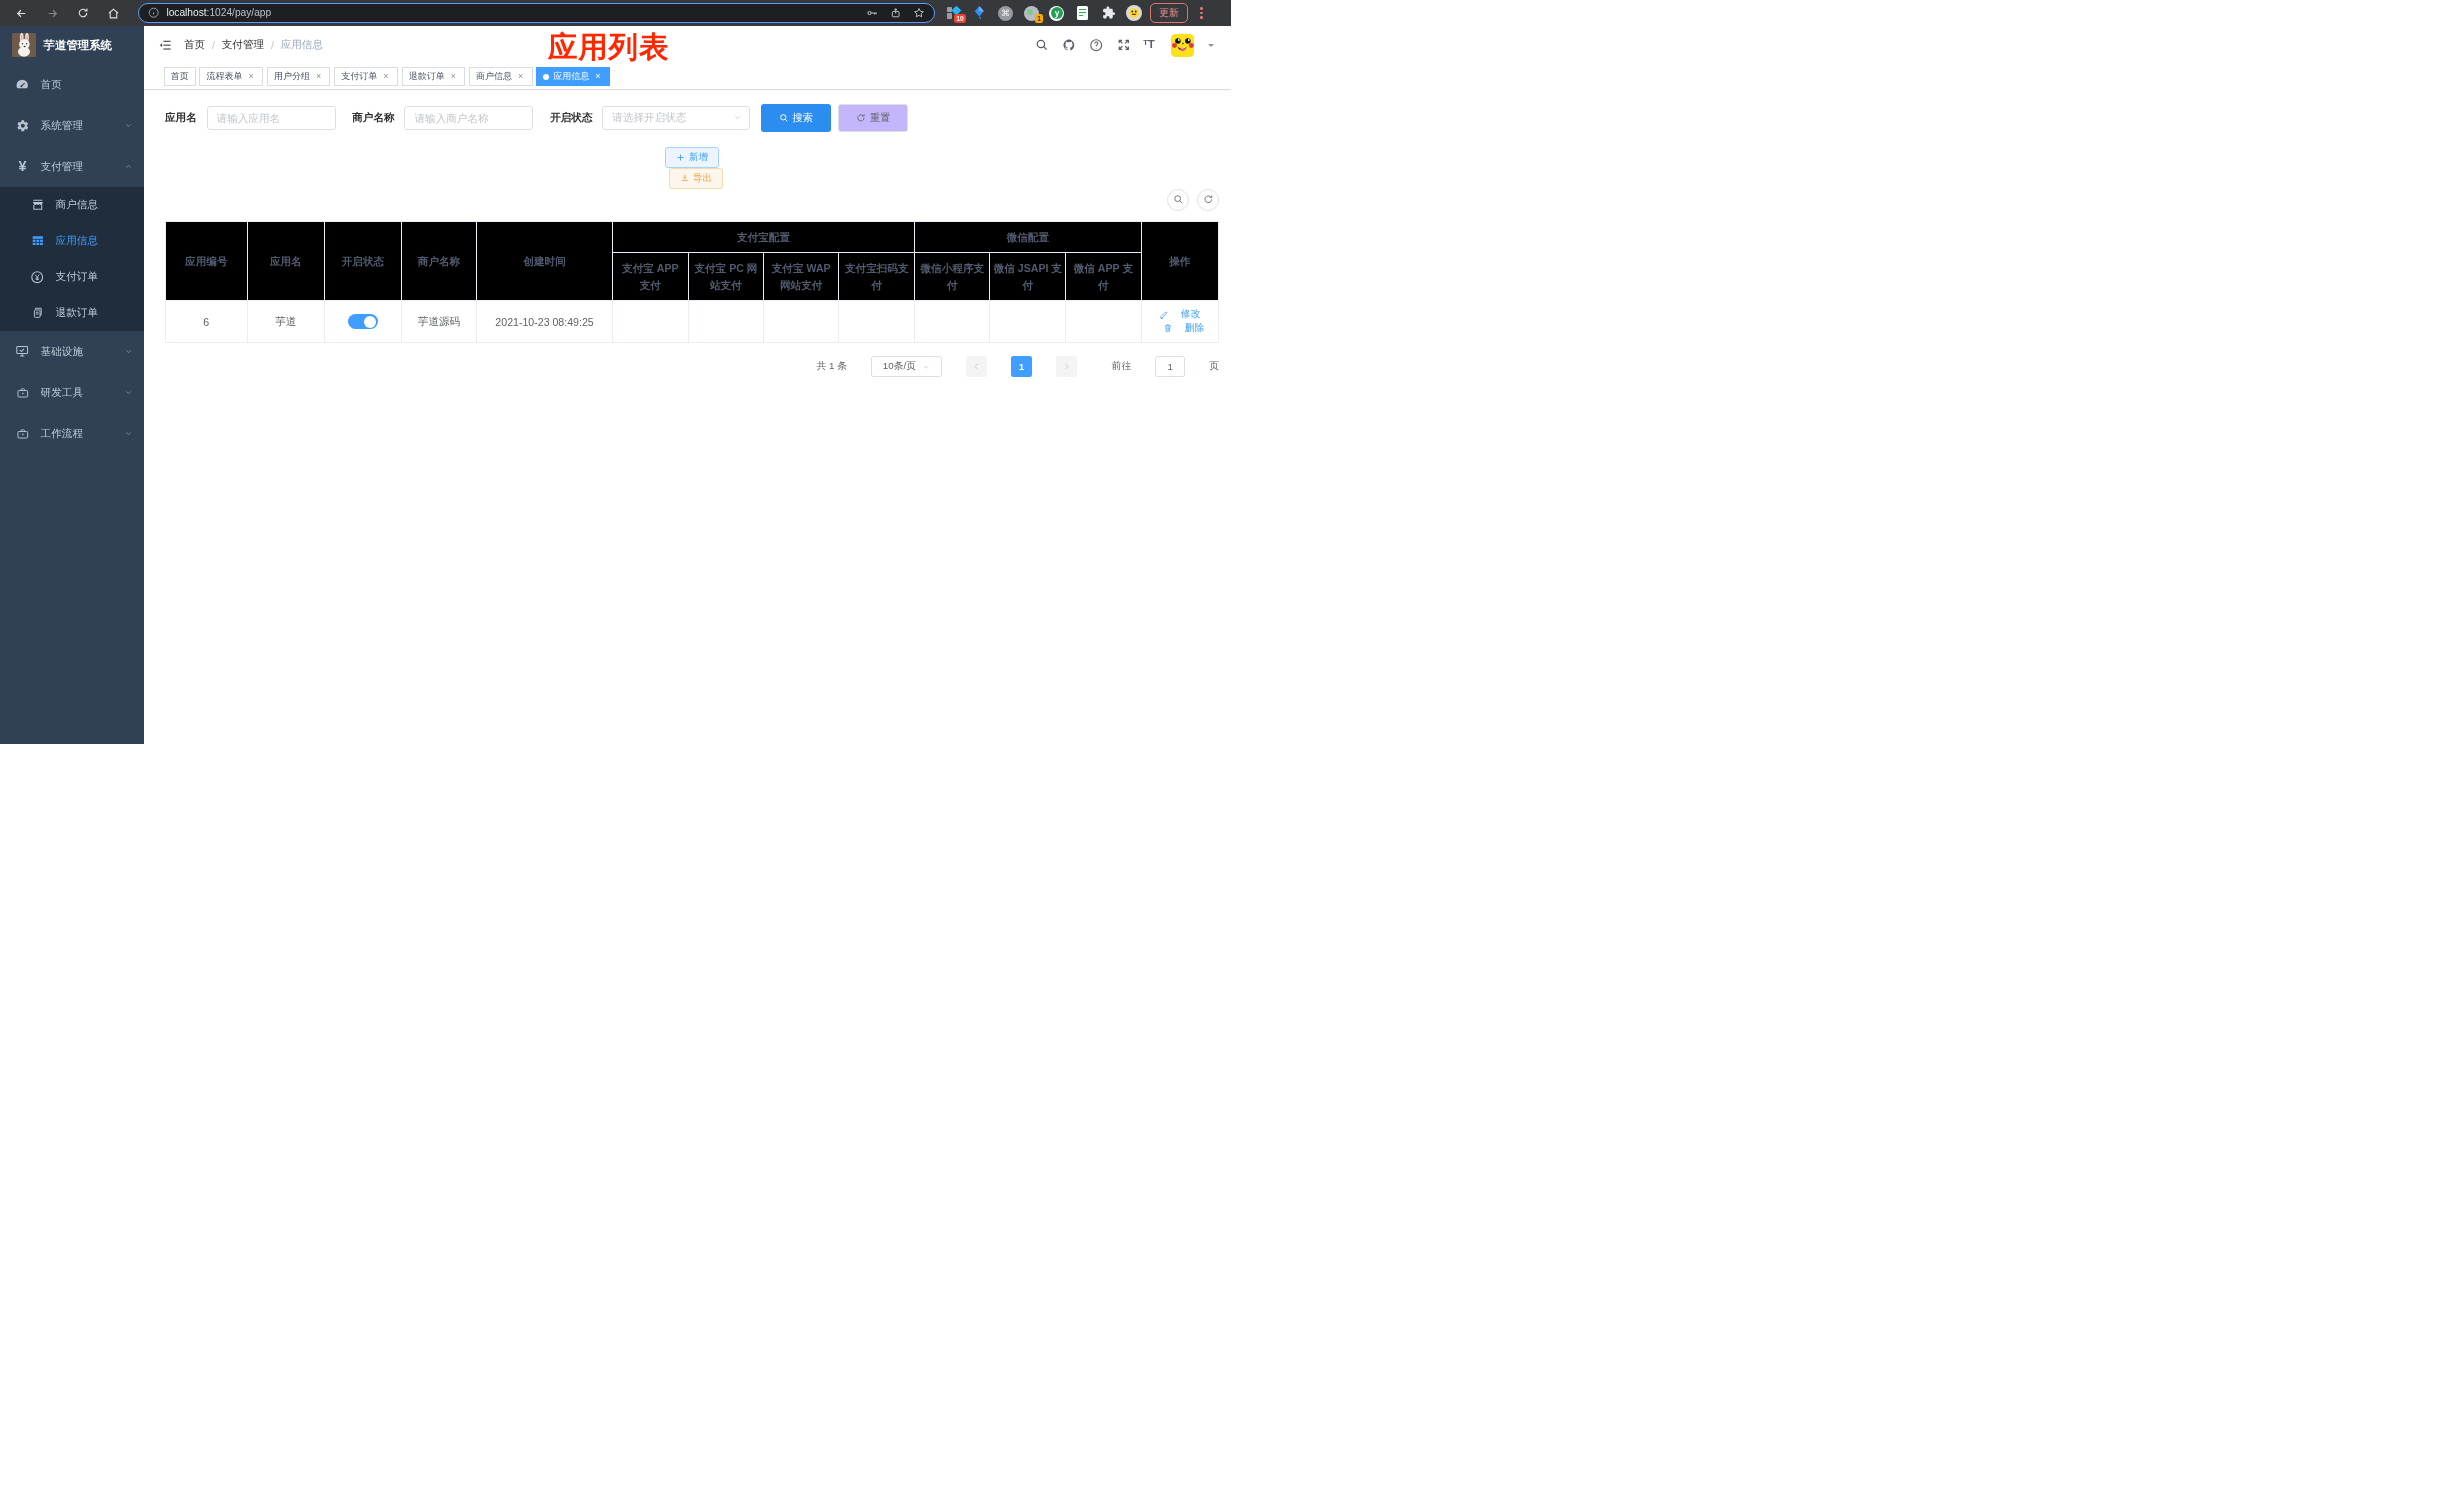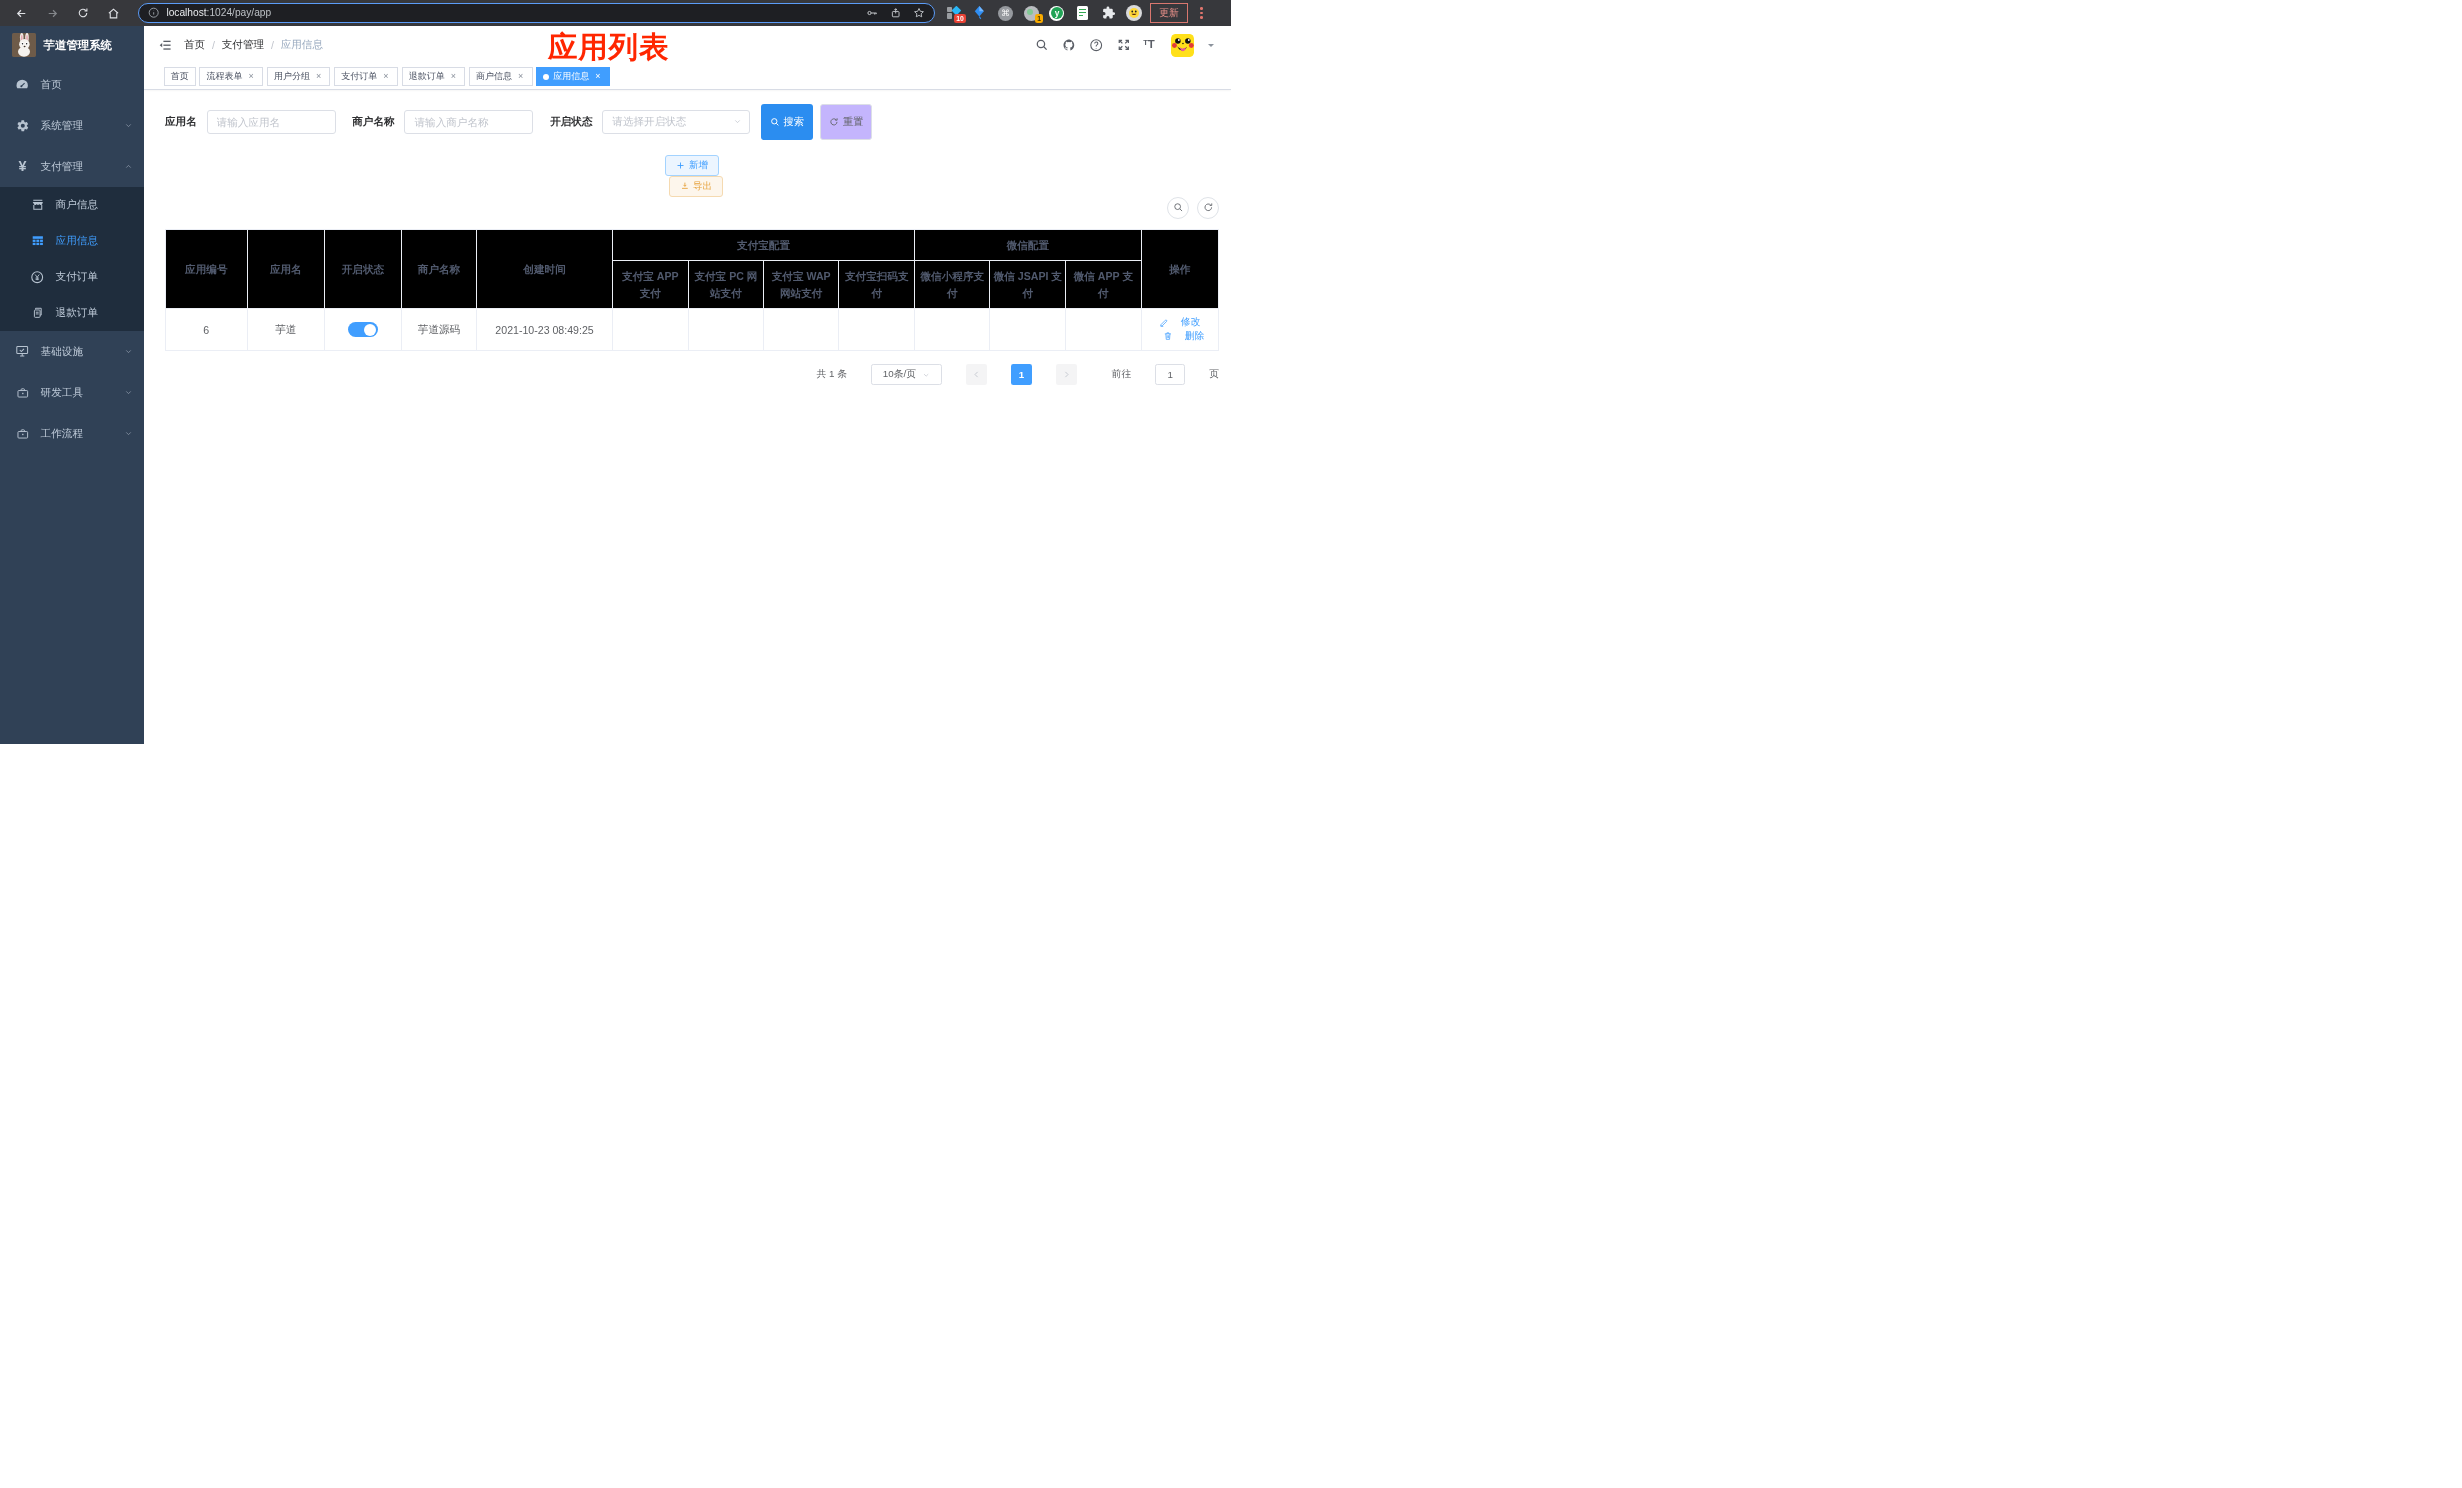--- a/index.html
+++ b/index.html
@@ -25,21 +25,21 @@
   .sq2 i { display:block; width:5.3px; height:5.3px; background:#9a9da1; border-radius:0.8px; margin-bottom:1.5px; }
   .diamond { position:absolute; right:1.5px; top:1.5px; width:6.8px; height:6.8px; background:#29b6f6; transform:rotate(45deg); border-radius:0.8px; }
   .circle-ext { width:15px; height:15px; border-radius:50%; background:#96999e; display:flex; align-items:center; justify-content:center; color:#fff; font-size:8.3px; }
   .target-outer { width:15px; height:15px; border-radius:50%; background:#b9bcc0; position:relative; }
   .target-outer i { position:absolute; left:3px; top:3px; width:6.8px; height:6.8px; border-radius:50%; background:#81c995; }
   .ycircle { width:15px; height:15px; border-radius:50%; background:#fff; display:flex; align-items:center; justify-content:center; }
   .ycircle i { width:12px; height:12px; border-radius:50%; background:#21a356; color:#fff; font-style:normal; font-size:8.3px; font-weight:bold; display:flex; align-items:center; justify-content:center; }
   .docx { width:11.4px; height:14.4px; background:#fff; border-radius:1.5px; position:relative; overflow:hidden; }
   .docx i { position:absolute; left:2.3px; right:2.3px; height:1.5px; background:#34a853; }
   .emoji-ext { width:16px; height:16px; border-radius:50%; background:#d8d9db; display:flex; align-items:center; justify-content:center; }
-  .update-pill { margin-left:7.6px; border:1.5px solid #d9776f; color:#ee938c; border-radius:0; font-size:9.8px; padding:2.3px 8.3px; background:transparent; white-space:nowrap; }
+  .update-pill { margin-left:7.6px; border:1.5px solid #d9776f; color:#ee938c; border-radius:5px; font-size:9.8px; padding:2.3px 8.3px; background:transparent; white-space:nowrap; }
   .dots3 { margin-left:9px; display:flex; flex-direction:column; gap:1.9px; padding:0 3px; }
   .dots3 i { width:2.7px; height:2.7px; border-radius:50%; background:#e0756d; }
 
   
   .app { display:flex; height:719px; }
   .sidebar { width:144px; background:#304156; flex:0 0 144px; }
   .logo-row { height:38px; display:flex; align-items:center; padding-left:12px; gap:7.6px; }
   .logo-avatar { width:24px; height:24px; border-radius:2.3px; overflow:hidden; background:#6e5d4e; }
   .logo-title { color:#fff; font-size:11.4px; font-weight:bold; white-space:nowrap; }
   .menu-item { height:41px; display:flex; align-items:center; padding:0 10.6px 0 15px; color:#bfcbd9; font-size:10.6px; gap:10.6px; cursor:pointer; }
@@ -77,21 +77,21 @@
 
   
   .content { padding:13.6px 12px 0 21px; }
   .filter-row { display:flex; align-items:center; }
   .filter-label { font-size:10.6px; font-weight:bold; color:#303133; margin-right:9.8px; white-space:nowrap; }
   .filter-label.ml { margin-left:16.7px; }
   .text-input { width:129px; height:24px; border:0.8px solid #dcdfe6; border-radius:3px; padding:0 9px; font-size:10.6px; color:#606266; font-family:inherit; }
   .text-input::placeholder { color:#c0c4cc; }
   .select-box { width:148px; height:24px; border:0.8px solid #dcdfe6; border-radius:3px; padding:0 7.6px 0 9px; font-size:10.6px; color:#c0c4cc; display:flex; align-items:center; cursor:pointer; }
   .select-box .sel-caret { margin-left:auto; color:#c0c4cc; display:flex; }
-  .btn { height:36px; border-radius:3px; font-size:10.2px; display:inline-flex; align-items:center; gap:3.8px; padding:0 8px; cursor:pointer; border:0.8px solid transparent; font-family:inherit; }
+  .btn { height:28px; border-radius:3px; font-size:10.2px; display:inline-flex; align-items:center; gap:3.8px; padding:0 17px; cursor:pointer; border:0.8px solid transparent; font-family:inherit; }
   .btn-primary { background:#2b8df0; color:#fff; margin-left:10.6px; }
   .btn-plain { background:#c4b5fd; color:#606266; border-color:#dcdfe6; margin-left:7.6px; }
   .action-row { margin-top:15px; display:flex; align-items:center;flex-direction:column; }
   .btn-sm { height:21px; font-size:9.5px; padding:0 9.8px; }
   .btn-add { background:#ecf5ff; color:#409EFF; border-color:#a3d3ff; }
   .btn-export { background:#fdf6ec; color:#E6A23C; border-color:#f5dab1; margin-left:7.6px; }
   .action-right { margin-left:auto; display:flex; gap:7.6px; }
   .circle-btn { width:22px; height:22px; border-radius:50%; border:0.8px solid #dfe3e8; background:#fff; display:flex; align-items:center; justify-content:center; color:#5f6368; cursor:pointer; }
 
   

